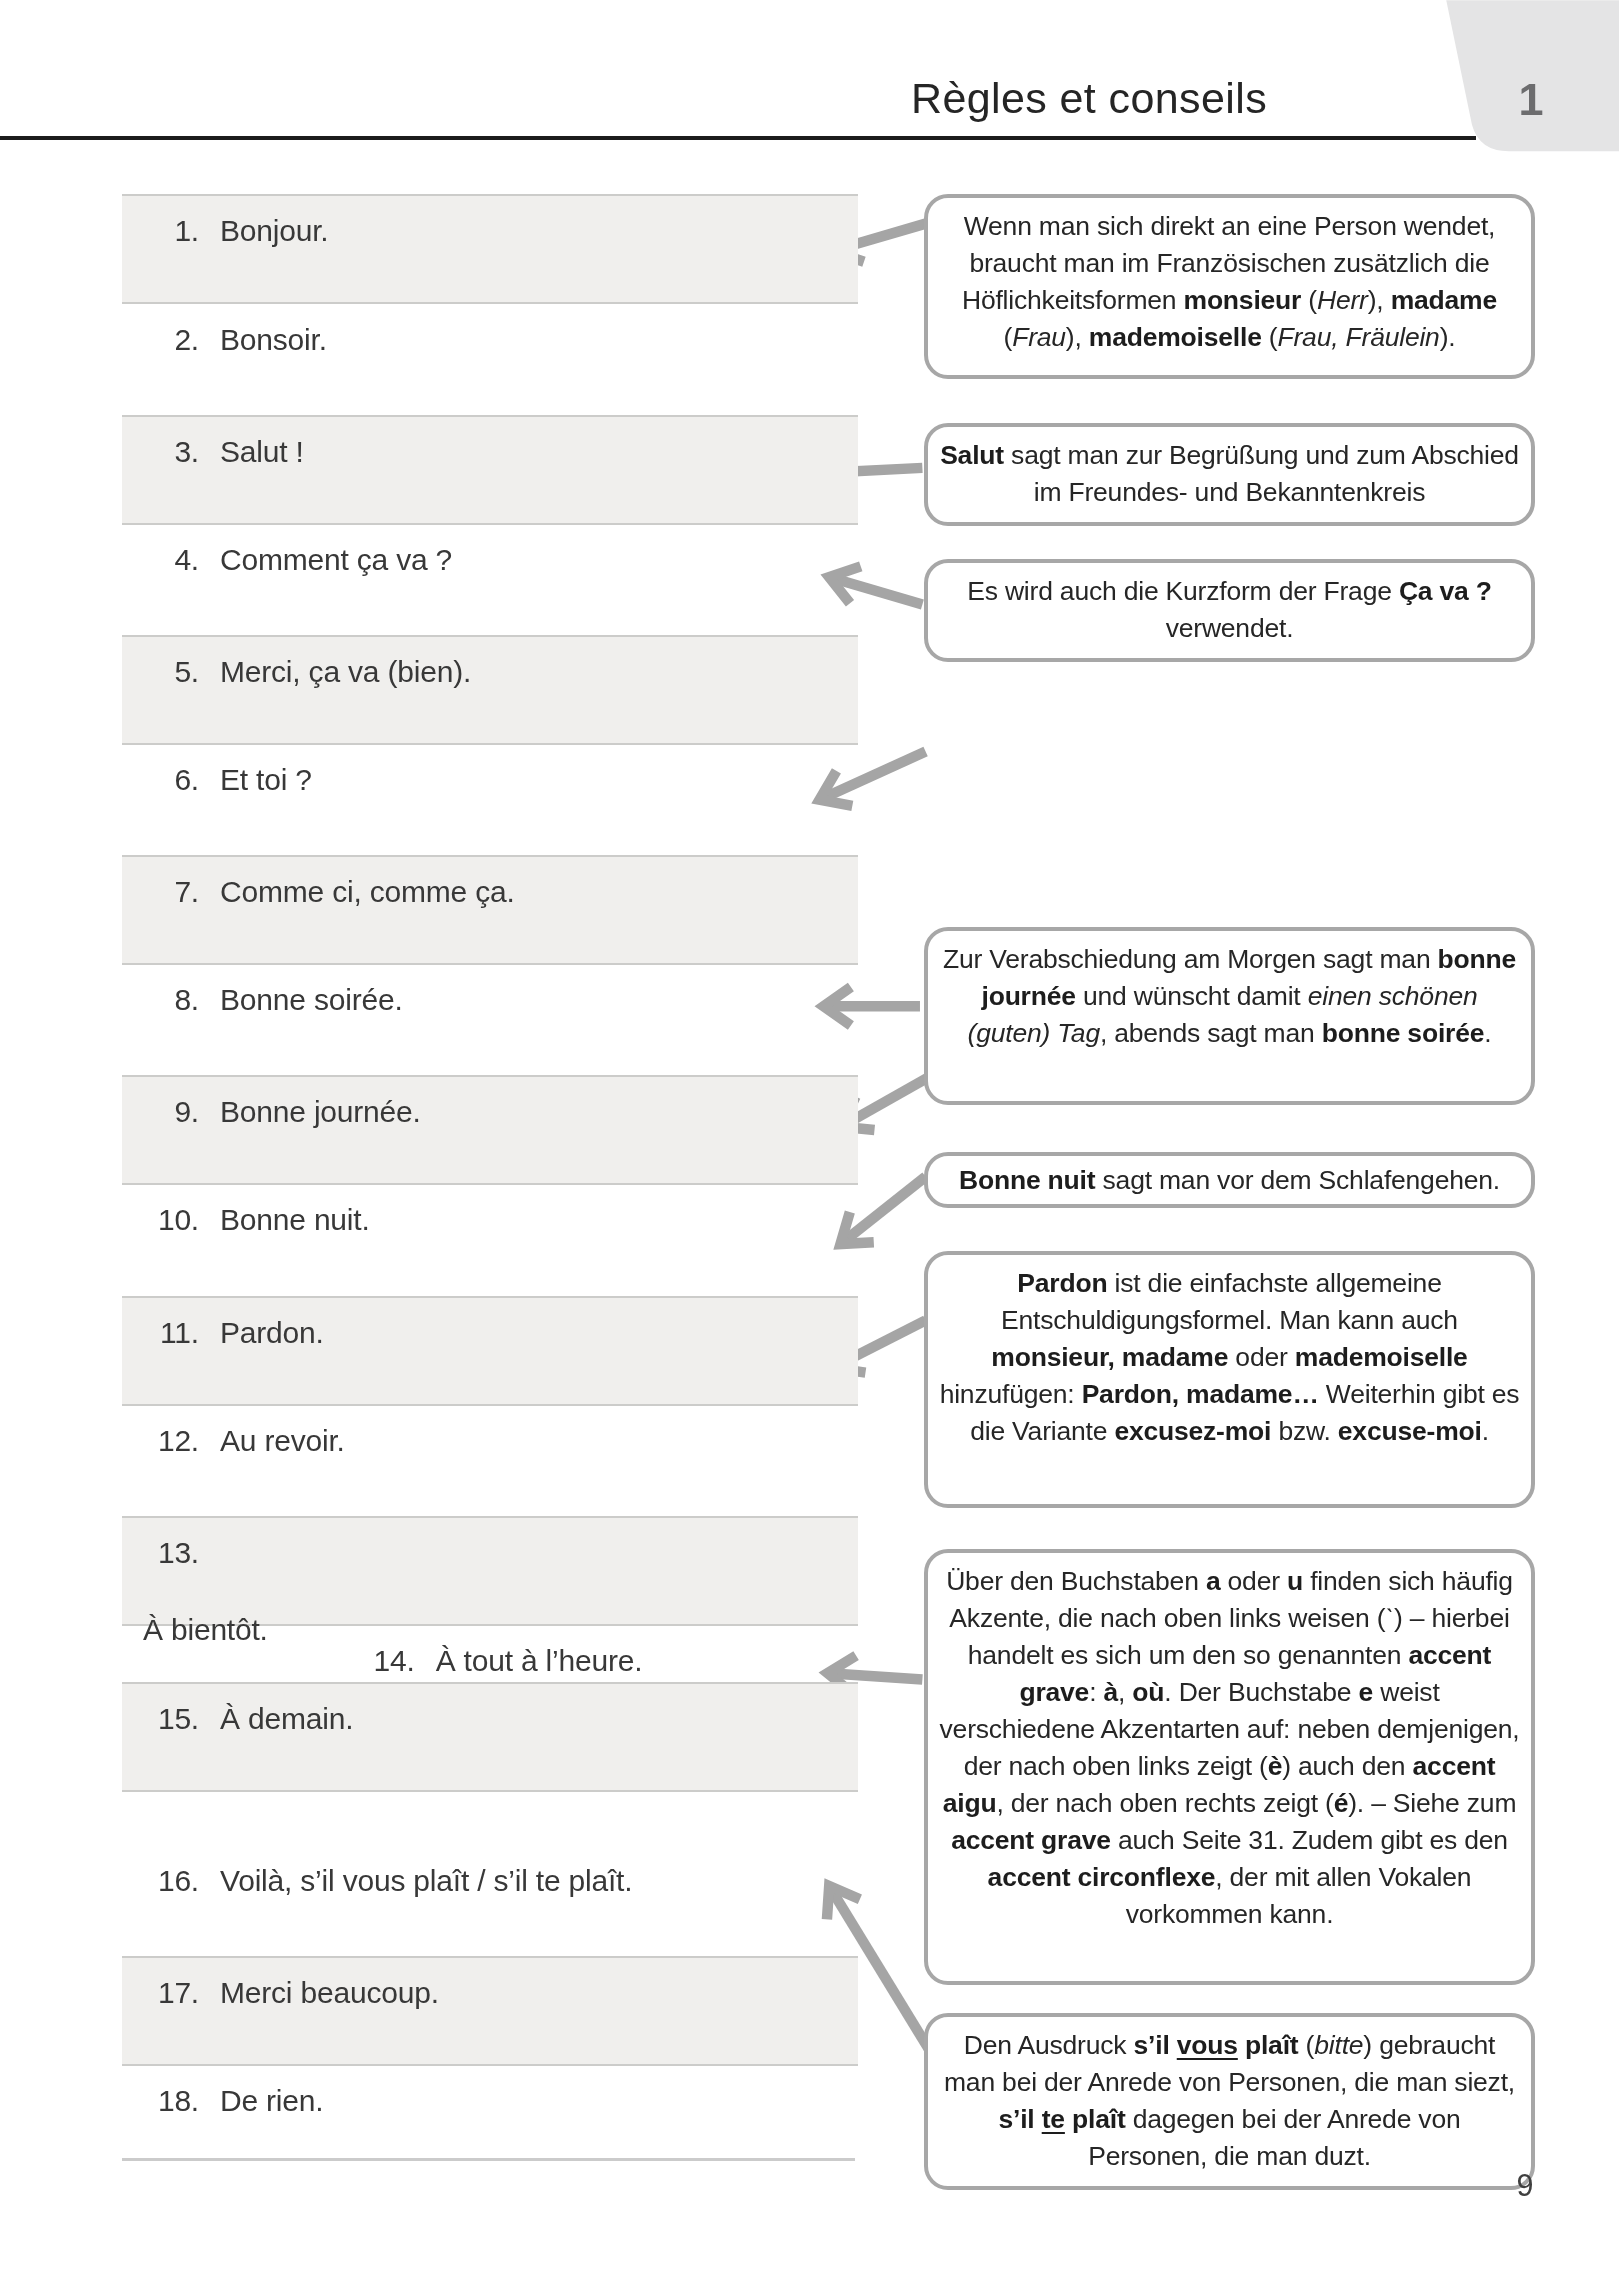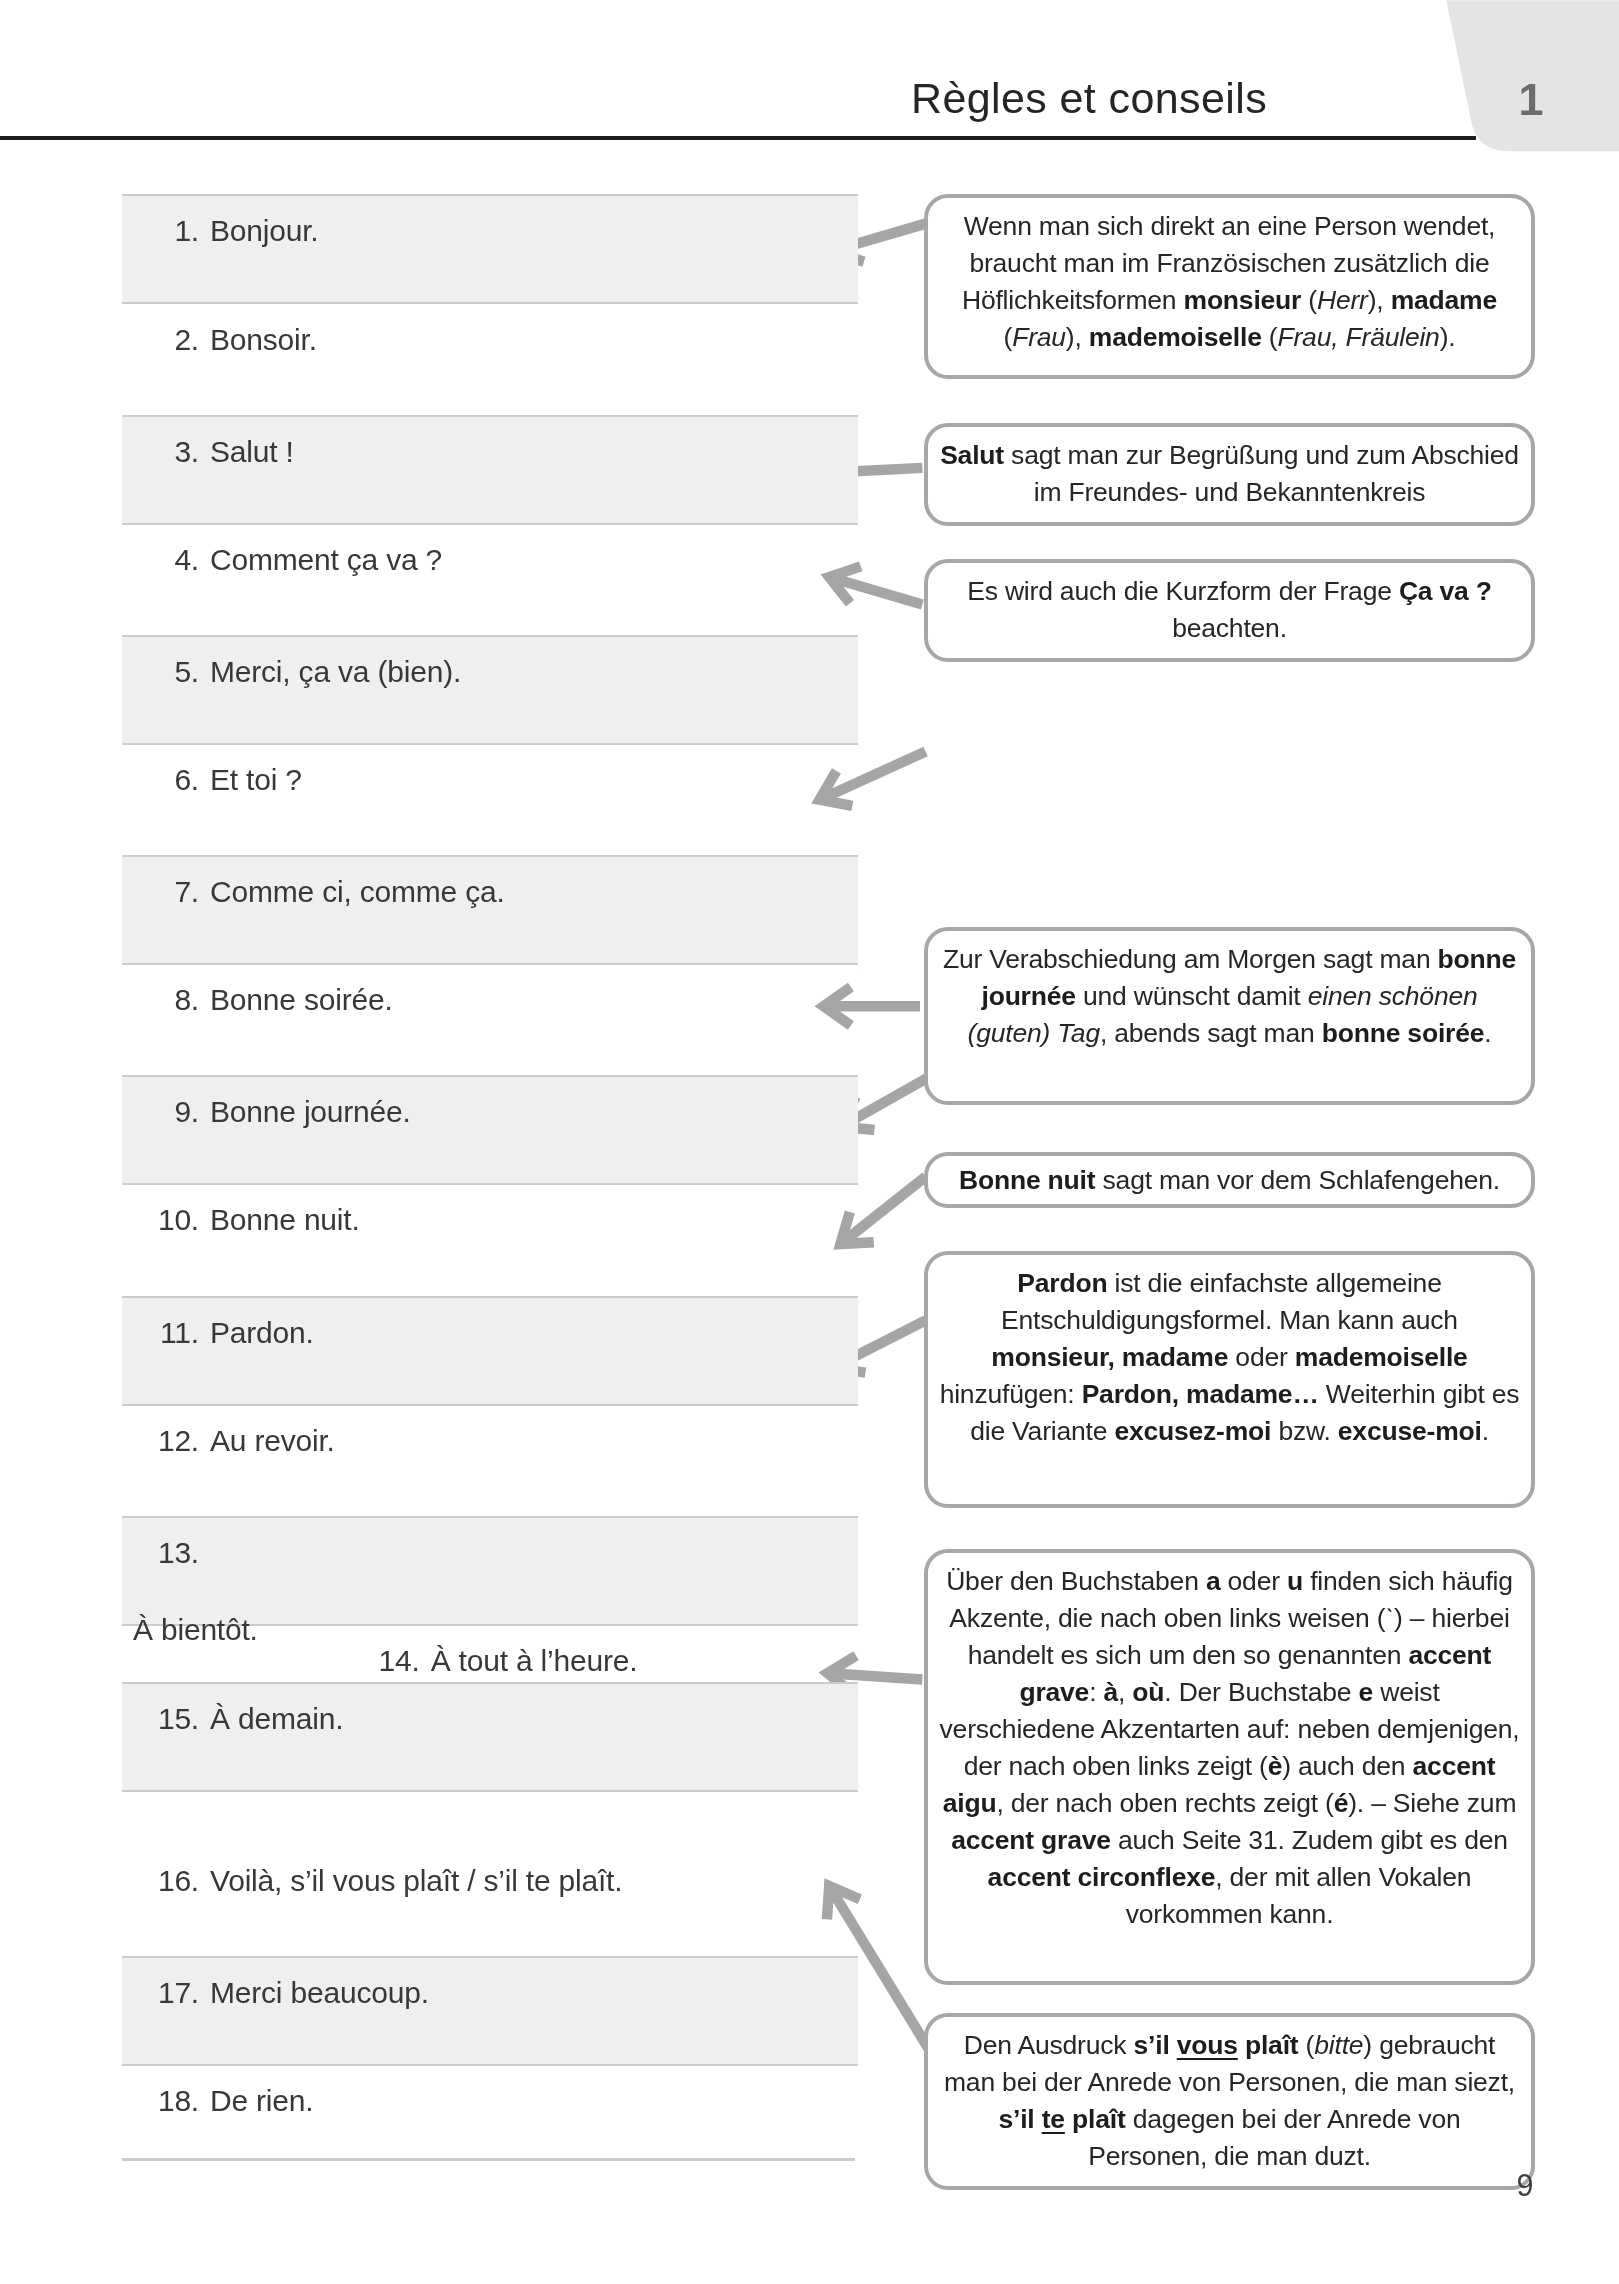--- a/index.html
+++ b/index.html
@@ -31,21 +31,21 @@
     padding-top:19px;
     font-size:30px;line-height:32px;font-weight:300;color:#383838;
     letter-spacing:-0.2px;
   }
   .row.band{
     background:var(--band-bg);
     border-top:2.4px solid var(--band-line);
     border-bottom:2.4px solid var(--band-line);
   }
   .row .num{display:inline-block;width:77px;text-align:right;flex:0 0 77px;}
-  .row .phrase{display:inline-block;margin-left:11px;}
+  .row .phrase{display:inline-block;margin-left:21px;}
   .closing-line{position:absolute;left:122px;top:2158px;width:733px;height:3.2px;background:#cbcbcb;}
   
   .callout{
     position:absolute;left:924px;width:611px;
     box-sizing:border-box;
     border:4.8px solid var(--callout-border);
     border-radius:24px;
     background:#fff;
     padding:10.4px 11.3px;
     text-align:center;
@@ -212,21 +212,21 @@
 
   <div class="row" style="top: 2066px;">
     <span class="num">18.</span>
     <span class="phrase">De rien.</span>
   </div>
 </div>
   <div class="closing-line"></div>
 
   <div class="callout c1"><span>Wenn man sich direkt an eine Person wendet, braucht man im Französischen zusätzlich die Höflichkeitsformen </span><span class="seg-b">monsieur</span><span> (</span><span class="seg-i">Herr</span><span>), </span><span class="seg-b">madame</span><span> (</span><span class="seg-i">Frau</span><span>), </span><span class="seg-b">mademoiselle</span><span> (</span><span class="seg-i">Frau, Fräulein</span><span>).</span></div>
   <div class="callout c2"><span class="seg-b">Salut</span><span> sagt man zur Begrüßung und zum Abschied im Freundes- und Bekanntenkreis</span></div>
-  <div class="callout c3"><span>Es wird auch die Kurzform der Frage </span><span class="seg-b">Ça va ?</span><span> beachten.</span></div>
+  <div class="callout c3"><span>Es wird auch die Kurzform der Frage </span><span class="seg-b">Ça va ?</span><span> verwendet.</span></div>
   <div class="callout c5"><span>Zur Verabschiedung am Morgen sagt man </span><span class="seg-b">bonne journée</span><span> und wünscht damit </span><span class="seg-i">einen schönen (guten) Tag</span><span>, abends sagt man </span><span class="seg-b">bonne soirée</span><span>.</span></div>
   <div class="callout c6"><span class="seg-b">Bonne nuit</span><span> sagt man vor dem Schlafengehen.</span></div>
   <div class="callout c7"><span class="seg-b">Pardon</span><span> ist die einfachste allgemeine Entschuldigungsformel. Man kann auch </span><span class="seg-b">monsieur, madame</span><span> oder </span><span class="seg-b">mademoiselle</span><span> hinzufügen: </span><span class="seg-b">Pardon, madame…</span><span> Weiterhin gibt es die Variante </span><span class="seg-b">excusez-moi</span><span> bzw. </span><span class="seg-b">excuse-moi</span><span>.</span></div>
   <div class="callout c8"><span>Über den Buchstaben </span><span class="seg-b">a</span><span> oder </span><span class="seg-b">u</span><span> finden sich häufig Akzente, die nach oben links weisen (ˋ) – hierbei handelt es sich um den so genannten </span><span class="seg-b">accent grave</span><span>: </span><span class="seg-b">à</span><span>, </span><span class="seg-b">où</span><span>. Der Buchstabe </span><span class="seg-b">e</span><span> weist verschiedene Akzentarten auf: neben demjenigen, der nach oben links zeigt (</span><span class="seg-b">è</span><span>) auch den </span><span class="seg-b">accent aigu</span><span>, der nach oben rechts zeigt (</span><span class="seg-b">é</span><span>). – Siehe zum </span><span class="seg-b">accent grave</span><span> auch Seite 31. Zudem gibt es den </span><span class="seg-b">accent circonflexe</span><span>, der mit allen Vokalen vorkommen kann.</span></div>
   <div class="callout c9"><span>Den Ausdruck </span><span class="seg-b">s’il </span><span class="seg-b seg-u">vous</span><span class="seg-b"> plaît</span><span> (</span><span class="seg-i">bitte</span><span>) gebraucht man bei der Anrede von Personen, die man siezt, </span><span class="seg-b">s’il </span><span class="seg-b seg-u">te</span><span class="seg-b"> plaît</span><span> dagegen bei der Anrede von Personen, die man duzt.</span></div>
 
   <div class="page-number">9</div>
 </div>
 
 

